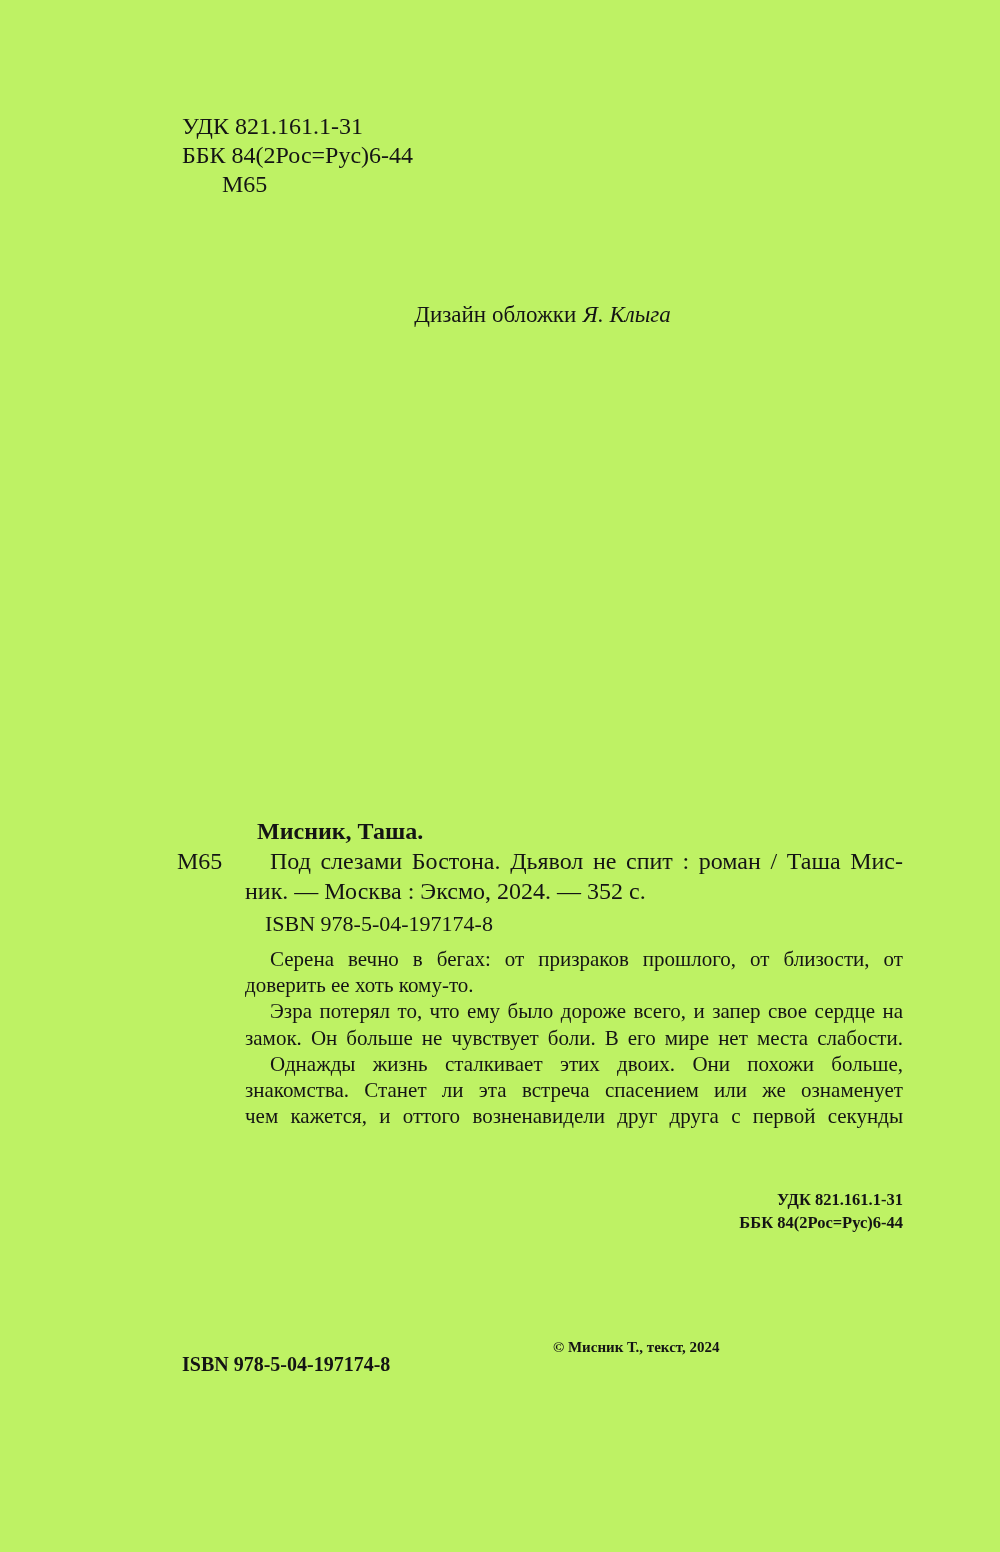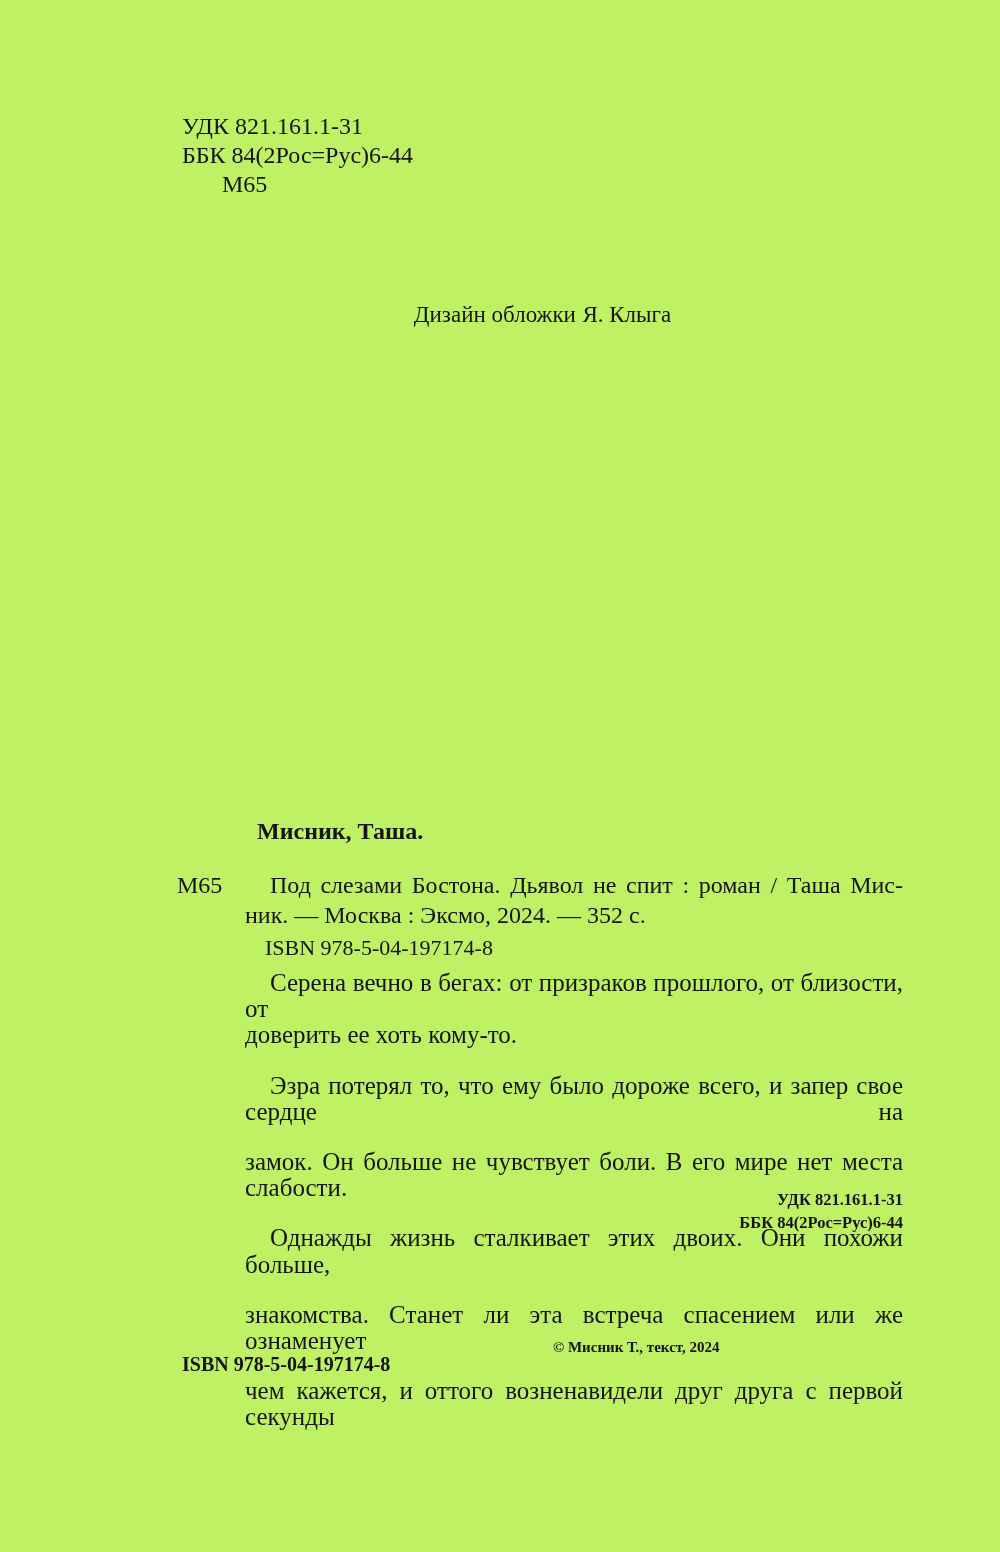--- a/index.html
+++ b/index.html
@@ -14,34 +14,34 @@
     padding-left: 14px;
   }
   .abs { position: absolute; }
 
   
   .top-codes { left: 182px; top: 112px; font-size: 24px; line-height: 29px; }
   .top-codes .m65 { padding-left: 40px; }
 
   
   .cover { left: 182px; top: 300px; width: 721px; text-align: center; font-size: 23px; line-height: 30px; }
-  .cover .designer { margin-left: 0.28em; }
+  .cover .designer { font-style: italic; margin-left: 0.28em; }
 
   
   .card { left: 245px; top: 816px; width: 658px; font-size: 24px; line-height: 30px; }
   .card-header { font-weight: bold; margin-left: 12px; }
   .bib { position: relative; }
   .bib .sign { position: absolute; left: -68px; top: 0; }
   .card-isbn { font-size: 22px; line-height: 28px; margin-top: 4px; padding-left: 20px; }
 
-  .jl { text-align: justify; text-align-last: justify; text-justify: inter-word; margin-top: 24px; }
+  .jl { text-align: justify; text-align-last: justify; text-justify: inter-word; }
   .ind { text-indent: 25px; }
 
   
-  .annotation { left: 245px; top: 946px; width: 658px; font-size: 25px; line-height: 26.2px; }
+  .annotation { left: 245px; top: 946px; width: 658px; font-size: 21px; line-height: 26.2px; }
 
   
   .card-codes { left: 245px; top: 1188px; width: 658px; text-align: right; font-weight: bold; font-size: 16.5px; line-height: 23px; }
 
   
   .footer-isbn { left: 182px; top: 1351px; font-size: 20px; line-height: 26px; font-weight: bold; }
   .footer-copy { left: 553px; top: 1335px; font-size: 15px; line-height: 25px; font-weight: bold; }
 </style>
 </head>
 <body>

